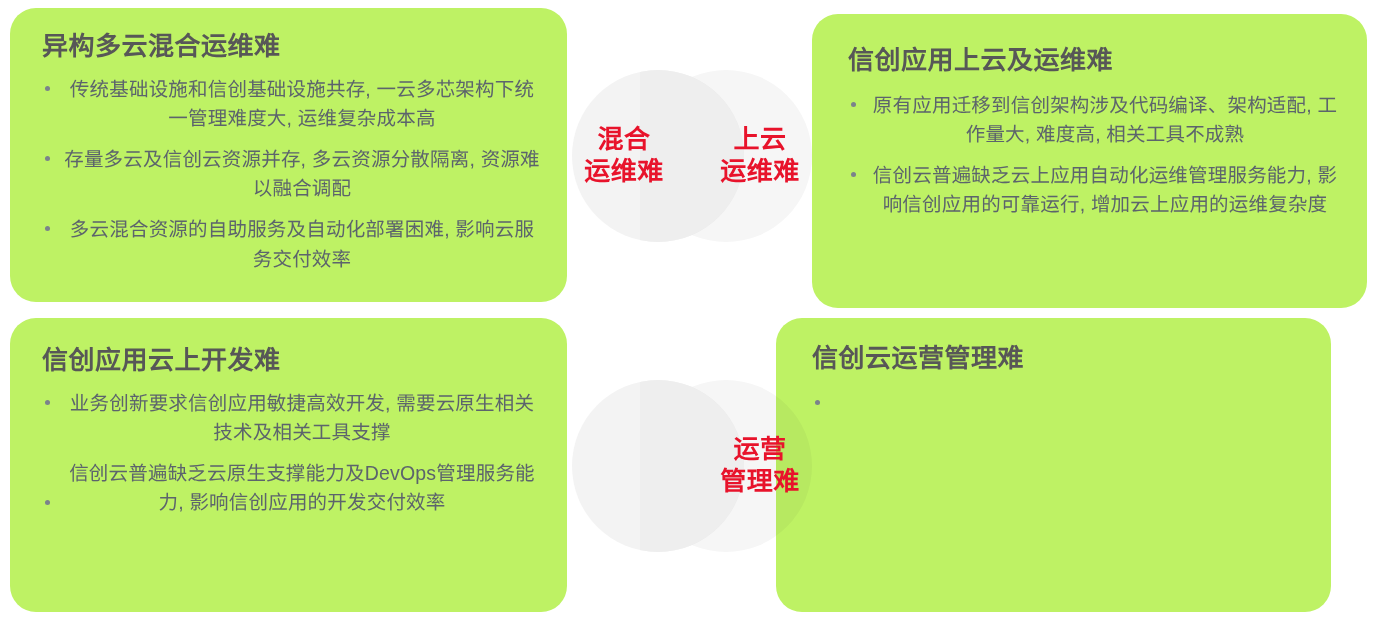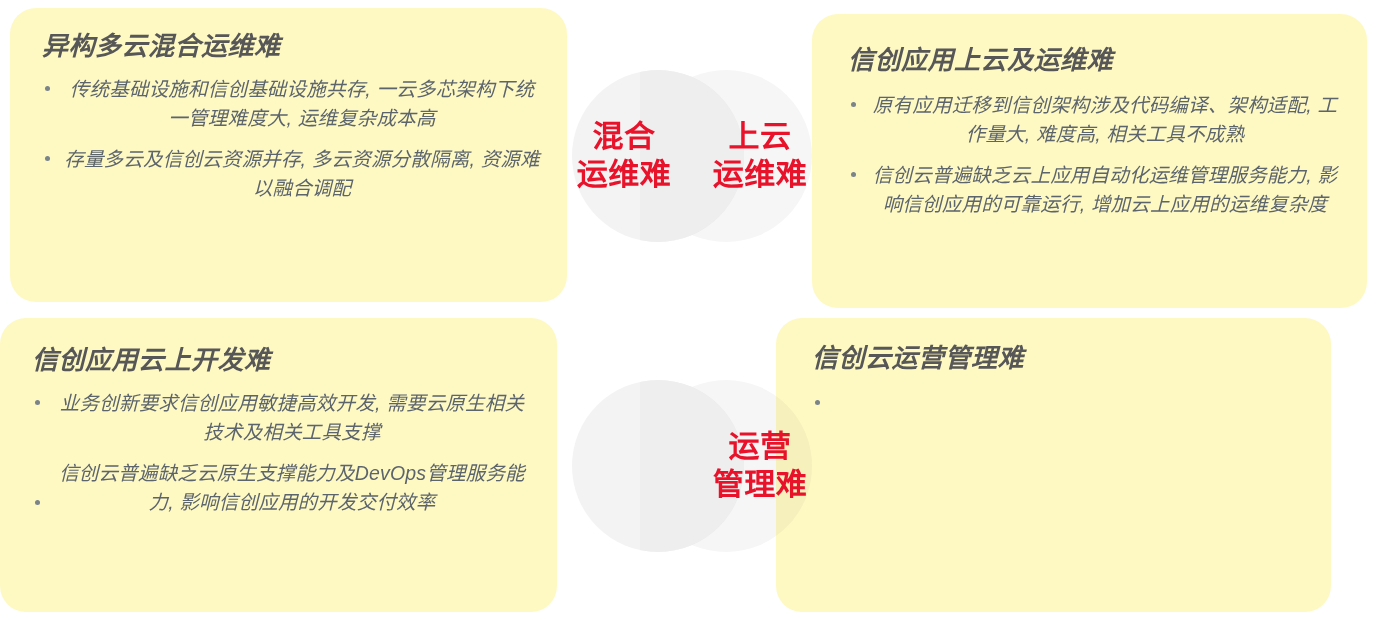--- a/index.html
+++ b/index.html
@@ -18,29 +18,28 @@
 
   .board {
     position: relative;
     width: 1378px;
     height: 620px;
   }
 
   
   .card {
     position: absolute;
-    background: #fef9c3;
+    background: #bef264;
     border-radius: 26px;
     box-sizing: border-box;
     overflow: hidden;
-    font-style: italic;
   }
   .card-tl { left: 10px;  top: 8px;   width: 557px; height: 294px; }
   .card-tr { left: 812px; top: 14px;   width: 555px; height: 294px; }
-  .card-bl { left: 0;  top: 318px; width: 557px; height: 294px; }
+  .card-bl { left: 10px;  top: 318px; width: 557px; height: 294px; }
   .card-br { left: 776px; top: 318px; width: 555px; height: 294px; }
 
   .card-inner {
     padding: 22px 26px 0 32px;
   }
   .card-tr .card-inner,
   .card-br .card-inner {
     padding-left: 36px;
     padding-top: 30px;
   }
@@ -125,21 +124,21 @@
     background: #eeeeee;
   }
 
   .venn-label {
     position: absolute;
     top: 50%;
     transform: translateY(-50%);
     width: 110px;
     text-align: center;
     color: #e8132b;
-    font-size: 31px;
+    font-size: 26px;
     font-weight: bold;
     line-height: 1.22;
     letter-spacing: 0.5px;
     z-index: 3;
     white-space: pre-line;
   }
   .venn-label.lbl-left  { left: -3px; }
   .venn-label.lbl-right { left: 133px; }
 </style>
 </head>
@@ -151,20 +150,24 @@
     <div class="card-inner">
       <h2 class="card-title">异构多云混合运维难</h2>
       <ul class="bullets">
         <li class="bullet">
           <span class="dot"></span>
           <span>传统基础设施和信创基础设施共存, 一云多芯架构下统一管理难度大, 运维复杂成本高</span>
         </li>
         <li class="bullet">
           <span class="dot"></span>
           <span>存量多云及信创云资源并存, 多云资源分散隔离, 资源难以融合调配</span>
+        </li>
+        <li class="bullet">
+          <span class="dot"></span>
+          <span>多云混合资源的自助服务及自动化部署困难, 影响云服务交付效率</span>
         </li>
       </ul>
     </div>
   </div>
 
   <div class="card card-tr">
     <div class="card-inner">
       <h2 class="card-title">信创应用上云及运维难</h2>
       <ul class="bullets">
         <li class="bullet">

